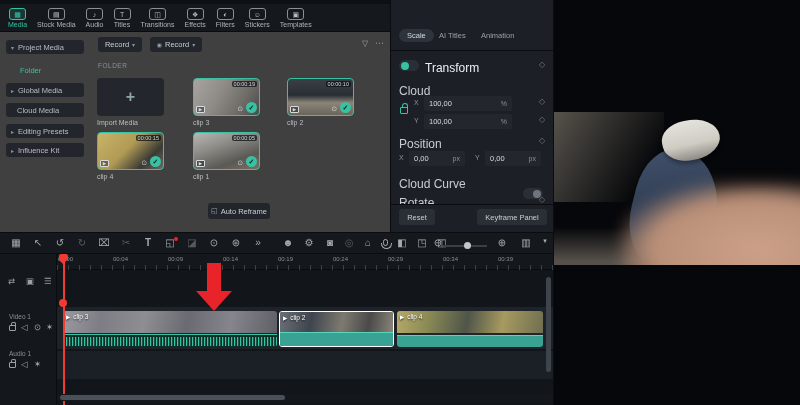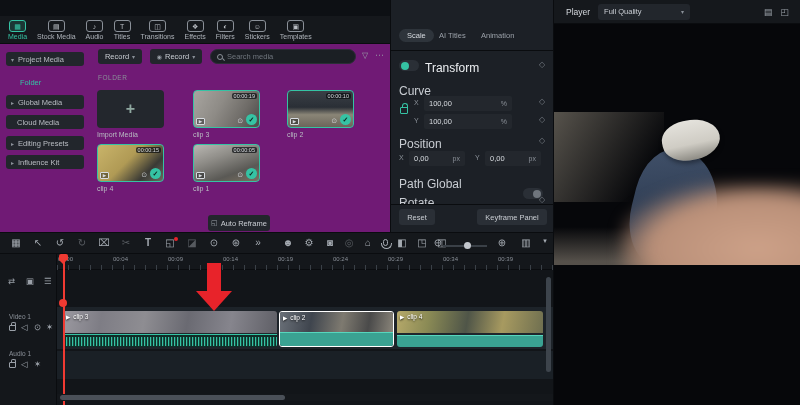--- a/index.html
+++ b/index.html
@@ -2,21 +2,21 @@
 <html><head>
 <meta charset="utf-8">
 <style>
   *{box-sizing:border-box;margin:0;padding:0}
   html,body{width:800px;height:405px;overflow:hidden}
   body{position:relative;background:#0d1014;font-family:"Liberation Sans",sans-serif;color:#c9cdd3;-webkit-font-smoothing:antialiased}
   .abs{position:absolute}
   .dim{opacity:.45}
   .teal{color:#35c3a4}
   
-  #media-panel{position:absolute;left:0;top:16px;width:390px;height:232px;background:#701a75}
+  #media-panel{position:absolute;left:0;top:4px;width:390px;height:232px;background:#404040}
   #props-panel{position:absolute;left:390px;top:0;width:163px;height:232px;background:#1c2026;border-left:1px solid #0a0c0f}
   #player-panel{position:absolute;left:553px;top:0;width:247px;height:405px;background:#06070a;border-left:1px solid #0a0c0f}
   #timeline-panel{position:absolute;left:0;top:232px;width:553px;height:173px;background:#121519;border-top:1px solid #0a0c0f}
   
   #top-toolbar{position:absolute;left:0;top:0;width:390px;height:28px;background:#15181c;display:flex;align-items:center;padding:0 4px;gap:2px;border-bottom:1px solid #0a0c0f}
   .tt-item{display:flex;flex-direction:column;align-items:center;justify-content:center;padding:1px 4px;cursor:pointer}
   .tt-ico{display:block;width:17px;height:12px;border:1px solid #8a9098;border-radius:3px;font-size:7px;line-height:11px;text-align:center;color:#b9bdc3}
   .tt-label{font-size:7px;color:#aeb3ba;margin-top:1px;white-space:nowrap}
   .tt-item.active .tt-ico{border-color:#35c3a4;background:rgba(53,195,164,.18);color:#35c3a4}
   .tt-item.active .tt-label{color:#35c3a4}
@@ -176,24 +176,20 @@
 
   <div class="btn abs" style="left:98px;top:33px;width:44px;height:15px">
     <span>Record</span>
     <span class="caret">▾</span>
   </div>
   <div class="btn abs" style="left:150px;top:33px;width:52px;height:15px">
     <span style="font-size:6px;color:#9aa0a8">◉</span>
     <span>Record</span>
     <span class="caret">▾</span>
   </div>
-  <div id="search-box">
-    <span class="search-glass"></span>
-    <input placeholder="Search media" style="">
-  </div>
   <span class="abs" style="left:362px;top:35px;font-size:8px;color:#9aa0a8">▽</span>
   <span class="abs" style="left:375px;top:34px;font-size:9px;color:#9aa0a8">⋯</span>
 
   <div class="sec-label abs" style="left:98px;top:58px">FOLDER</div>
 
   <div id="import-tile">
     <span class="plus">+</span>
   </div>
   <div class="tile-label" style="left:97px;top:115px">Import Media</div>
 
@@ -241,21 +237,21 @@
   <span class="subtab" style="left:48px">AI Titles</span>
   <span class="subtab" style="left:90px">Animation</span>
   <div class="abs" style="left:0;top:50px;width:163px;height:1px;background:#0a0c0f"></div>
 
   <div class="toggle on abs" style="left:8px;top:60px">
       <span class="knob"></span>
     </div>
   <span class="prop-label abs" style="left:34px;top:61px;color:#eceef1">Transform</span>
   <span class="kf-diamond abs" style="left:148px;top:60px">◇</span>
 
-  <span class="prop-label abs" style="left:8px;top:84px">Curve</span>
+  <span class="prop-label abs" style="left:8px;top:84px">Cloud</span>
   <div class="lock-icon" style="left:9px;top:107px"></div>
   <span class="axis abs" style="left:23px;top:99px">X</span>
   <div class="pfield" style="left:33px;top:96px;width:88px">
     <input value="100,00" style="">
     <span class="unit">%</span>
   </div>
   <span class="kf-diamond abs" style="left:148px;top:97px">◇</span>
   <span class="axis abs" style="left:23px;top:117px">Y</span>
   <div class="pfield" style="left:33px;top:114px;width:88px">
     <input value="100,00" style="">
@@ -269,43 +265,34 @@
   <div class="pfield" style="left:18px;top:151px;width:56px">
     <input style="width: 30px;" value="0,00">
     <span class="unit">px</span>
   </div>
   <span class="axis abs" style="left:84px;top:154px">Y</span>
   <div class="pfield" style="left:94px;top:151px;width:56px">
     <input style="width: 30px;" value="0,00">
     <span class="unit">px</span>
   </div>
 
-  <span class="prop-label abs" style="left:8px;top:177px">Path Global</span>
+  <span class="prop-label abs" style="left:8px;top:177px">Cloud Curve</span>
   <div class="toggle off abs" style="left:132px;top:177px">
       <span class="knob"></span>
     </div>
 
   <span class="prop-label abs" style="left:8px;top:196px">Rotate</span>
   <span class="kf-diamond abs" style="left:148px;top:195px">◇</span>
 
   <div class="abs" style="left:0;top:204px;width:163px;height:28px;background:#1c2026;border-top:1px solid #0a0c0f"></div>
   <div class="pbtn" style="left:8px;top:209px;width:36px;height:16px">Reset</div>
   <div class="pbtn" style="left:86px;top:209px;width:70px;height:16px">Keyframe Panel</div>
 </div>
 
 <div id="player-panel">
-  <div id="player-header">
-    <span style="font-size:8.5px;color:#d7dbe0">Player</span>
-    <div id="quality-dd">
-      <span>Full Quality</span>
-      <span class="caret">▾</span>
-    </div>
-    <span class="ph-ico" style="margin-left:auto">▤</span>
-    <span class="ph-ico">◰</span>
-  </div>
 
   <div id="video-frame">
     <div class="wall-shadow"></div>
     <div class="jeans"></div>
     <div class="sneaker"></div>
     <div class="floor"></div>
     <div class="hand-blur"></div>
   </div>
 
 </div>

